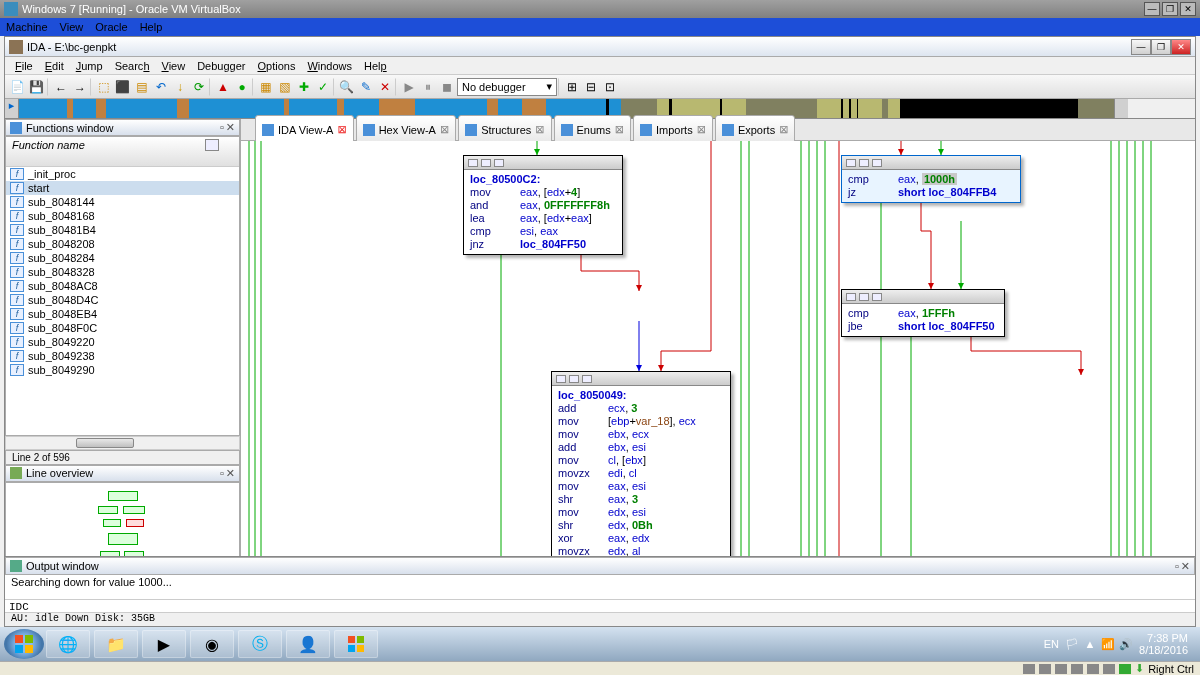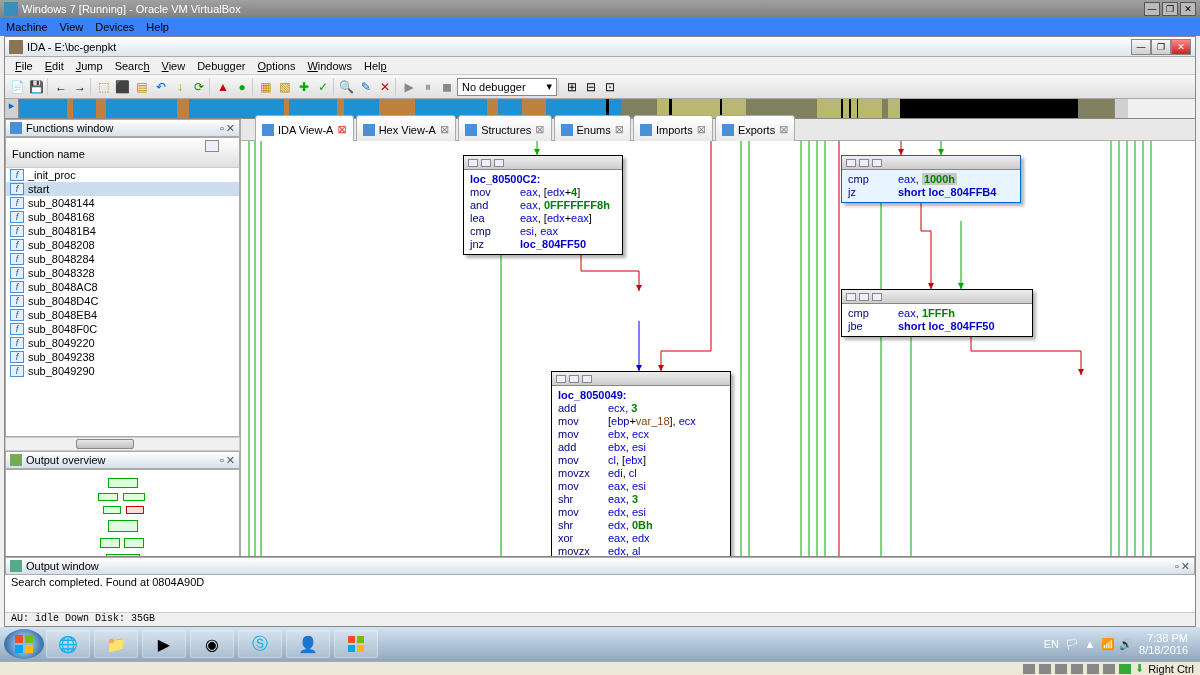--- a/index.html
+++ b/index.html
@@ -1,21 +1,21 @@
 <!DOCTYPE html>
 <html><head>
 <meta charset="utf-8">
 <style>
 * { margin:0; padding:0; box-sizing:border-box; font-family:Tahoma,Arial,sans-serif; font-size:11px; }
 body { width:1200px; height:675px; background:#f0f0f0; overflow:hidden; position:relative; }
 .vb-titlebar { height:18px; background:linear-gradient(#a0a0a0,#808080); color:#fff; display:flex; align-items:center; padding:0 4px; }
 .vb-titlebar .icon { width:14px; height:14px; background:#3b8dbd; margin-right:4px; }
 .vb-ctrls { margin-left:auto; display:flex; gap:2px; }
 .vb-ctrls span { width:16px; height:14px; background:#bbb; display:flex; align-items:center; justify-content:center; color:#000; font-size:9px; border:1px solid #555; }
-.vb-menu { height:18px; background:#3b82f6; display:flex; gap:12px; padding:0 6px; align-items:center; }
+.vb-menu { height:18px; background:#1d4ed8; display:flex; gap:12px; padding:0 6px; align-items:center; }
 .vb-menu span { color:#000; }
 .ida-window { position:absolute; top:36px; left:4px; right:4px; bottom:48px; background:#f0f0f0; border:1px solid #888; }
 .ida-title { height:20px; background:linear-gradient(#fff,#dde5f0); display:flex; align-items:center; padding:0 4px; border-bottom:1px solid #aaa; }
 .ida-title .icon { width:14px; height:14px; background:#8b7355; margin-right:4px; }
 .ida-winctrl { margin-left:auto; display:flex; }
 .ida-winctrl span { width:20px; height:16px; border:1px solid #888; background:linear-gradient(#f8f8f8,#d0d0d0); display:flex; align-items:center; justify-content:center; font-size:9px; }
 .ida-winctrl .close { background:linear-gradient(#f88,#c22); color:#fff; }
 .ida-menu { height:18px; background:#f0f0f0; display:flex; gap:4px; padding:0 6px; align-items:center; border-bottom:1px solid #ccc; }
 .ida-menu span { padding:0 4px; }
 .ida-menu u { text-decoration:underline; }
@@ -24,21 +24,21 @@
 .tb.sep { width:4px; border-left:1px solid #ccc; }
 .nodbg { border:1px solid #888; background:#fff; padding:1px 4px; width:100px; height:18px; display:flex; align-items:center; }
 .navbar { height:20px; display:flex; border-bottom:1px solid #888; }
 .navbar div { height:100%; }
 .content { position:absolute; top:82px; left:0; right:0; bottom:14px; display:flex;justify-content:flex-end; }
 .left-col { width:236px; display:flex; flex-direction:column; border-right:1px solid #aaa; }
 .pane-title { height:18px; background:linear-gradient(#fff,#d8e0ec); border:1px solid #aaa; display:flex; align-items:center; padding:0 4px; font-size:10px; }
 .pane-title .icon { width:12px; height:12px; background:#4a90d9; margin-right:4px; }
 .pane-title .ctrls { margin-left:auto; display:flex; gap:2px; color:#555; }
 .flist { flex:0 0 auto; background:#fff; border:1px solid #aaa; height:300px; overflow:hidden; }
-.flist-head { height:30px; background:linear-gradient(#fff,#e0e0e0); border-bottom:1px solid #ccc; padding:10px 6px; position:relative; }
+.flist-head { height:30px; background:linear-gradient(#fff,#e0e0e0); border-bottom:1px solid #ccc; padding:2px 6px; position:relative;font-style:italic; }
 .flist-body { overflow-y:auto; height:calc(100% - 18px); }
 .frow { display:flex; align-items:center; padding:1px 4px; gap:4px; }
 .frow .fi { width:14px; height:12px; background:#e8f0ff; border:1px solid #4a90d9; font-style:italic; color:#2060a0; font-size:9px; display:flex; align-items:center; justify-content:center; }
 .fstatus { height:16px; padding:1px 6px; border:1px solid #aaa; background:#f0f0f0; font-size:10px; }
 .scrollh { height:14px; background:#f0f0f0; border:1px solid #ccc; position:relative; }
 .scrollh .thumb { position:absolute; left:30%; width:25%; top:1px; bottom:1px; background:linear-gradient(#e8e8e8,#c0c0c0); border:1px solid #888; border-radius:2px; }
 .goverview { flex:1; border:1px solid #aaa; background:#fff; display:flex; align-items:flex-start; justify-content:center; padding-top:8px; }
 .gthumb { width:50px; height:120px; position:relative; }
 .gthumb div { position:absolute; border:1px solid #0a0; }
 .right-col { flex:1; display:flex; flex-direction:column; position:relative; }
@@ -83,21 +83,21 @@
   <span>Windows 7 [Running] - Oracle VM VirtualBox</span>
   <div class="vb-ctrls">
     <span>—</span>
     <span>❐</span>
     <span>✕</span>
   </div>
 </div>
 <div class="vb-menu">
   <span>Machine</span>
   <span>View</span>
-  <span>Devices</span>
+  <span>Oracle</span>
   <span>Help</span>
 </div>
 
 <div class="ida-window">
   <div class="ida-title">
     <span class="icon"></span>
     <span>IDA - E:\bc-genpkt</span>
     <div class="ida-winctrl">
       <span>—</span>
       <span>❐</span>
@@ -269,23 +269,24 @@
             </div>
             <div class="frow">
               <span class="fi">f</span>
               <span>sub_8049290</span>
             </div>
           </div>
       </div>
       <div class="scrollh">
           <div class="thumb"></div>
         </div>
+      <div class="fstatus">Line 2 of 596</div>
       <div class="pane-title">
         <span class="icon" style="background:#7a5"></span>
-        <span>Output overview</span>
+        <span>Line overview</span>
         <span class="ctrls">
             <span>▫</span> 
             <span>✕</span>
           </span>
       </div>
       <div class="goverview">
         <div class="gthumb">
           <div style="left:10px;top:0;width:30px;height:10px;background:#dfd"></div>
           <div style="left:0;top:15px;width:20px;height:8px;background:#dfd"></div>
           <div style="left:25px;top:15px;width:22px;height:8px;background:#dfd"></div>
@@ -423,21 +424,21 @@
         <div class="node" style="left:600px;top:14px;width:180px;border-color:#06c;background:#e8f4ff">
           <div class="node-head">
               <span></span>
               <span></span>
               <span></span>
             </div>
           <div class="node-body" id="node4"><span class="asm-op">cmp</span><span class="asm-reg">eax</span>, <span class="asm-num"><span style="background:#c8c8c8;padding:0 2px">1000h</span></span>
 <span class="asm-op">jz</span><span class="asm-loc">short </span><span class="asm-loc">loc_804FFB4</span>
 </div>
         </div>
-        <div class="node" style="left:600px;top:148px;width:192px">
+        <div class="node" style="left:600px;top:148px;width:164px">
           <div class="node-head">
               <span></span>
               <span></span>
               <span></span>
             </div>
           <div class="node-body" id="node5"><span class="asm-op">cmp</span><span class="asm-reg">eax</span>, <span class="asm-num">1FFFh</span>
 <span class="asm-op">jbe</span><span class="asm-loc">short </span><span class="asm-loc">loc_804FF50</span>
 </div>
         </div>
       </div>
@@ -448,22 +449,23 @@
   <div class="out-section">
     <div class="pane-title">
       <span class="icon" style="background:#5a8"></span>
       <span>Output window</span>
       <span class="ctrls">
           <span>▫</span> 
           <span>✕</span>
         </span>
     </div>
     <div class="out-body">
-      <div>Search completed. Found at 0804A90D</div>
-    </div>
+      <div>Searching down for value 1000...</div>
+    </div>
+    <div class="out-input">IDC</div>
   </div>
   <div class="ida-status">AU:  idle   Down       Disk: 35GB</div>
 </div>
 
 <div class="win-taskbar">
   <div class="start">
     <svg width="22" height="22" viewBox="0 0 22 22">
         <rect x="2" y="2" width="8" height="8" fill="#f25022"></rect>
         <rect x="12" y="2" width="8" height="8" fill="#7fba00"></rect>
         <rect x="2" y="12" width="8" height="8" fill="#00a4ef"></rect>

